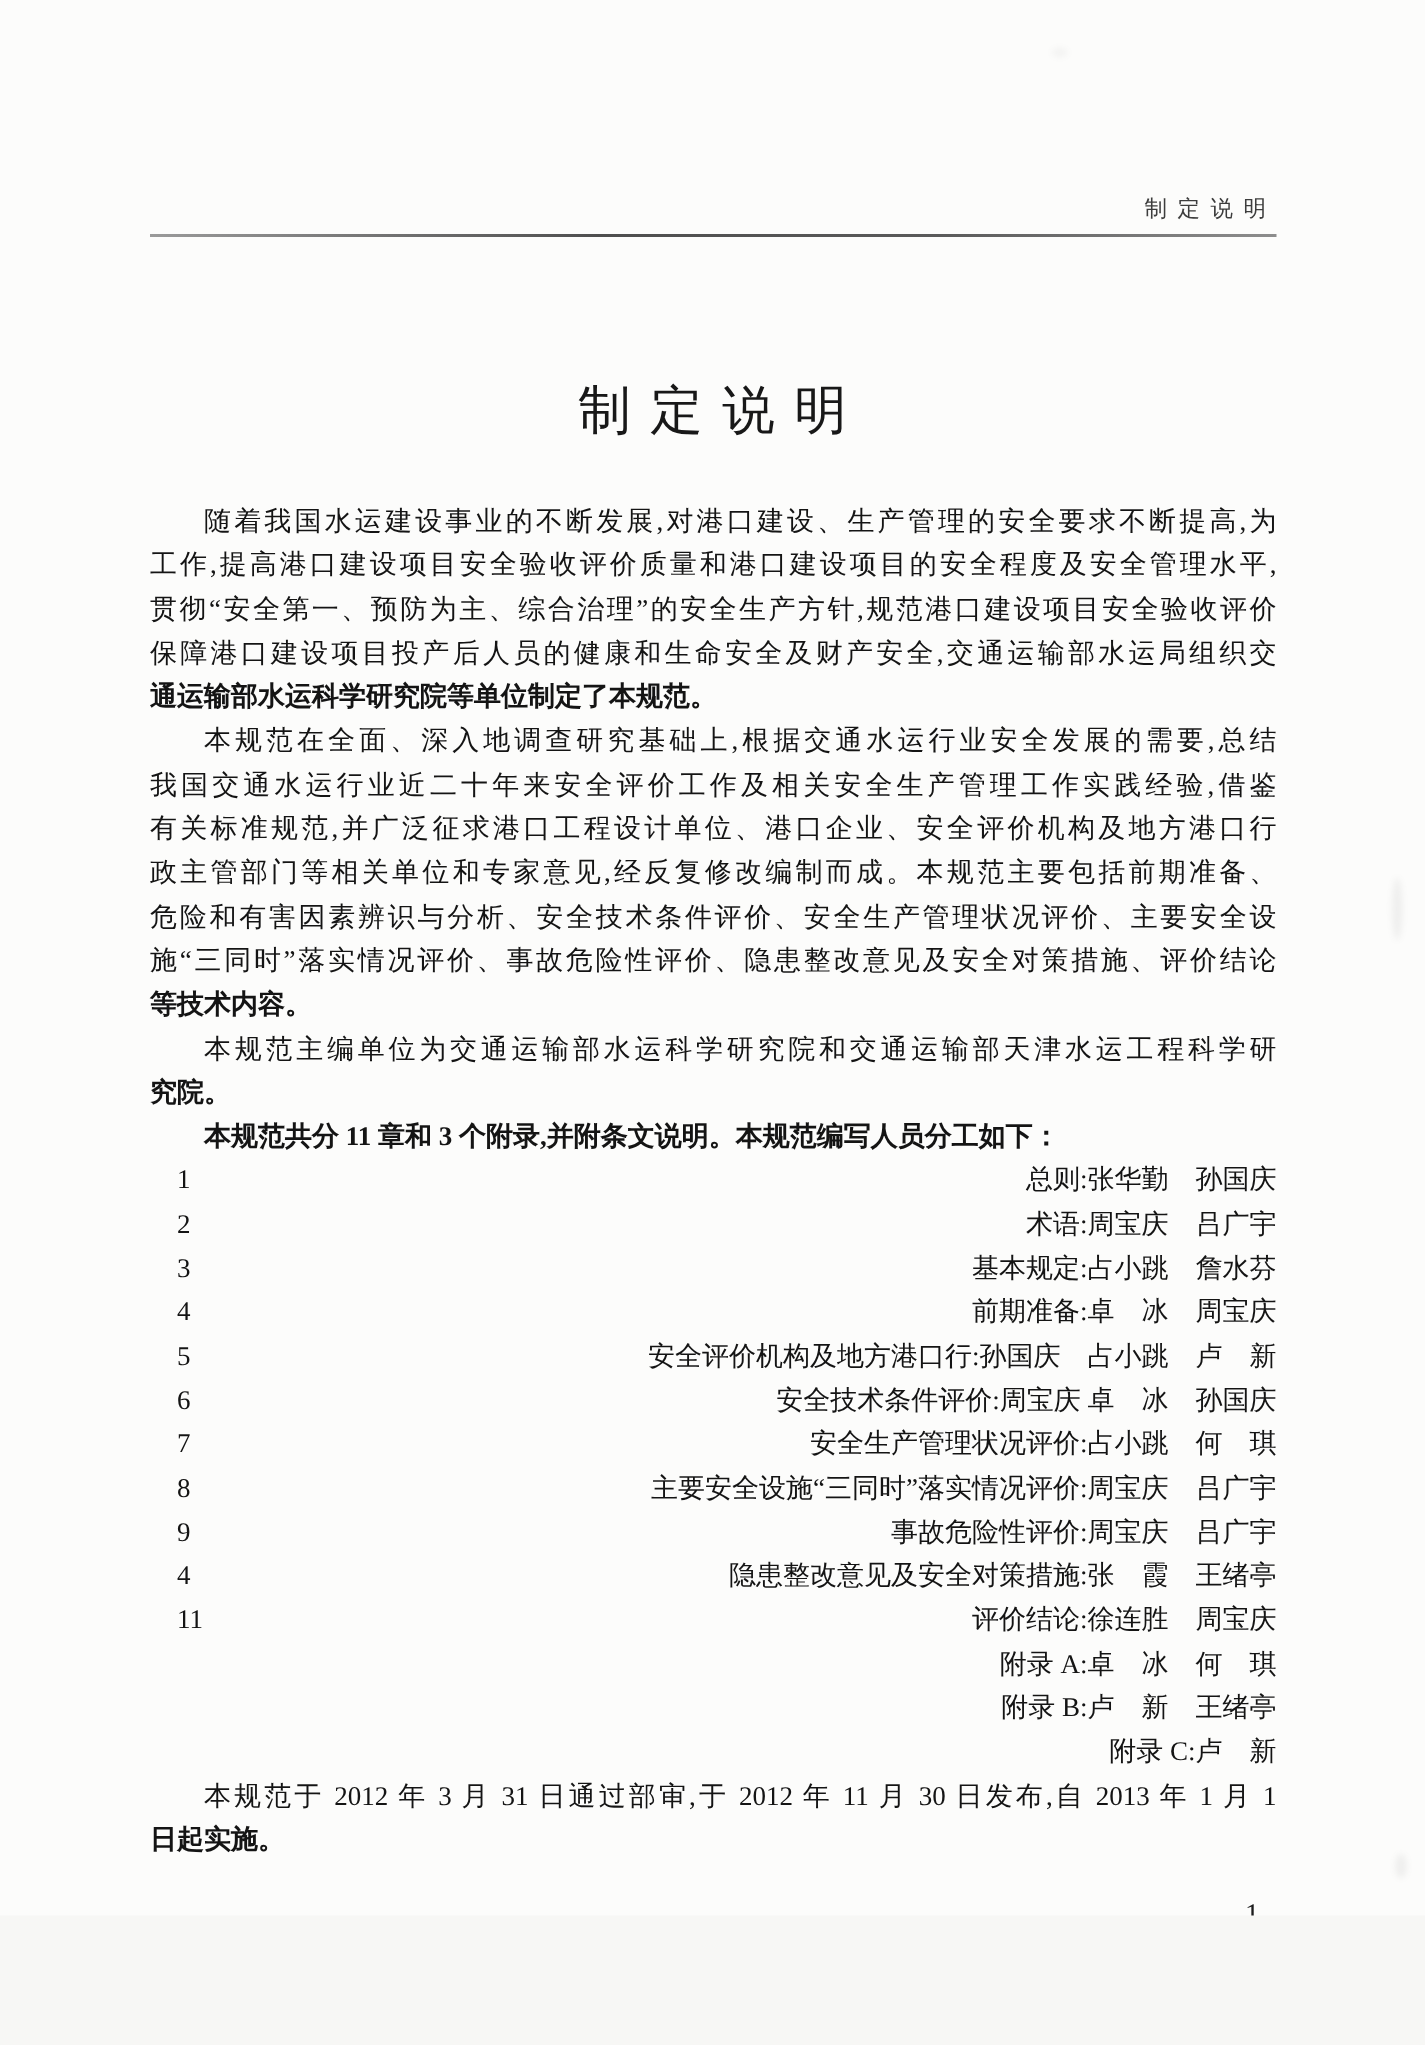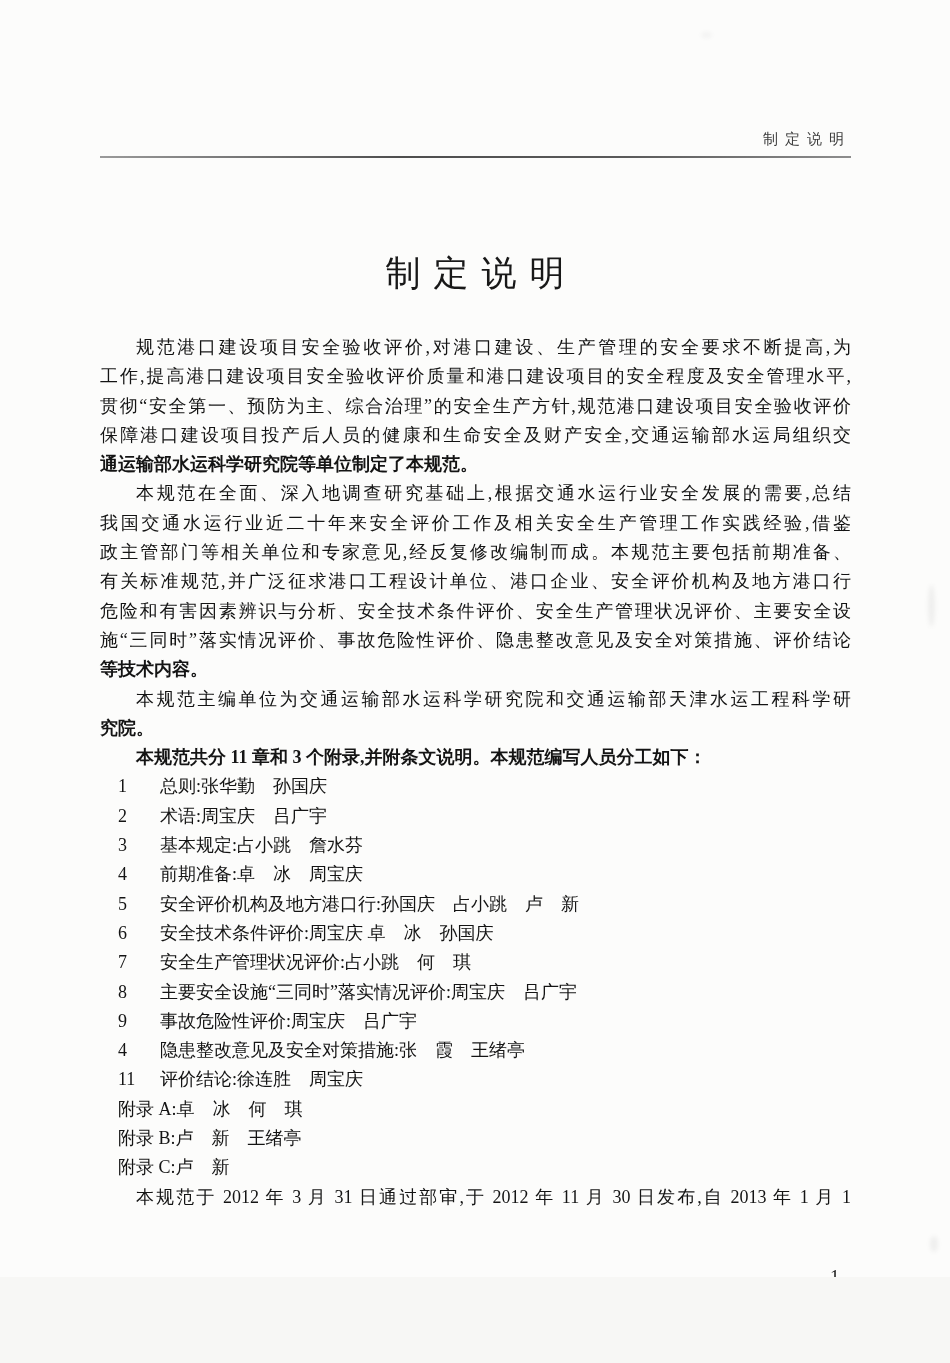--- a/index.html
+++ b/index.html
@@ -39,21 +39,21 @@
     position: absolute; top: 333px; left: 100px; width: 751px;
     font-size: 18px; line-height: 29.3px; color: #141414;
   }
   .line { text-align: justify; text-align-last: justify; }
   .line.last { text-align-last: left; font-weight: bold; }
   .para .line.first { text-indent: 2em; }
   .para.justify-last .line.last { text-align-last: justify; }
   
   .list-line { display: flex; padding-left: 18px; }
   .num { flex: 0 0 auto; width: 42px; }
-  .item-text { flex: 1 1 auto; }
+  .item-text { flex: 1 1 auto; text-align: right; }
   
   .page-number {
     position: absolute; top: 1266px; left: 830px;
     font-size: 19px; color: #1c1c1c;
   }
   
   .smudge {
     position: absolute; background: #7c7c7c; opacity: 0.10;
     filter: blur(2px); border-radius: 50%;
   }
@@ -67,31 +67,31 @@
 <div class="doc-page">
 
   <div class="running-head">制定说明</div>
 
   <div class="head-rule"></div>
 
   <h1 class="doc-title">制定说明</h1>
 
   <main class="body-block">
     <div class="para">
-        <div class="line first">规范港口建设项目安全验收评价,对港口建设、生产管理的安全要求不断提高,为</div>
+        <div class="line first">随着我国水运建设事业的不断发展,对港口建设、生产管理的安全要求不断提高,为</div>
         <div class="line">工作,提高港口建设项目安全验收评价质量和港口建设项目的安全程度及安全管理水平,</div>
         <div class="line">贯彻“安全第一、预防为主、综合治理”的安全生产方针,规范港口建设项目安全验收评价</div>
         <div class="line">保障港口建设项目投产后人员的健康和生命安全及财产安全,交通运输部水运局组织交</div>
         <div class="line last">通运输部水运科学研究院等单位制定了本规范。</div>
       </div>
     <div class="para">
         <div class="line first">本规范在全面、深入地调查研究基础上,根据交通水运行业安全发展的需要,总结</div>
         <div class="line">我国交通水运行业近二十年来安全评价工作及相关安全生产管理工作实践经验,借鉴</div>
+        <div class="line">有关标准规范,并广泛征求港口工程设计单位、港口企业、安全评价机构及地方港口行</div>
         <div class="line">政主管部门等相关单位和专家意见,经反复修改编制而成。本规范主要包括前期准备、</div>
-        <div class="line">有关标准规范,并广泛征求港口工程设计单位、港口企业、安全评价机构及地方港口行</div>
         <div class="line">危险和有害因素辨识与分析、安全技术条件评价、安全生产管理状况评价、主要安全设</div>
         <div class="line">施“三同时”落实情况评价、事故危险性评价、隐患整改意见及安全对策措施、评价结论</div>
         <div class="line last">等技术内容。</div>
       </div>
     <div class="para">
         <div class="line first">本规范主编单位为交通运输部水运科学研究院和交通运输部天津水运工程科学研</div>
         <div class="line last">究院。</div>
       </div>
     <div class="para">
         <div class="line first last">本规范共分 11 章和 3 个附录,并附条文说明。本规范编写人员分工如下：</div>
@@ -146,20 +146,21 @@
         </div>
         <div class="list-line">
           <span class="item-text">附录 B:卢　新　王绪亭</span>
         </div>
         <div class="list-line">
           <span class="item-text">附录 C:卢　新</span>
         </div>
       </div>
     <div class="para">
         <div class="line first">本规范于 2012 年 3 月 31 日通过部审,于 2012 年 11 月 30 日发布,自 2013 年 1 月 1</div>
+        <div class="line last">日起实施。</div>
       </div>
   </main>
 
   <div class="page-number">1</div>
 
   <div class="smudge s1"></div>
   <div class="smudge s2"></div>
   <div class="smudge s3"></div>
 </div>
 

